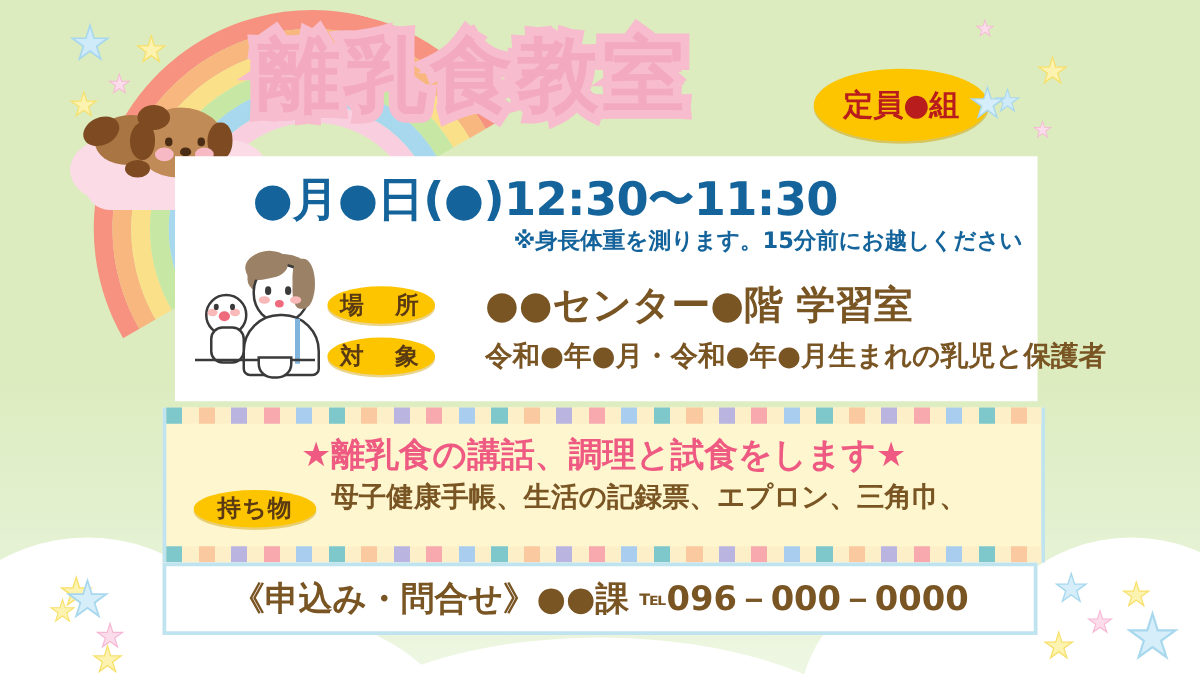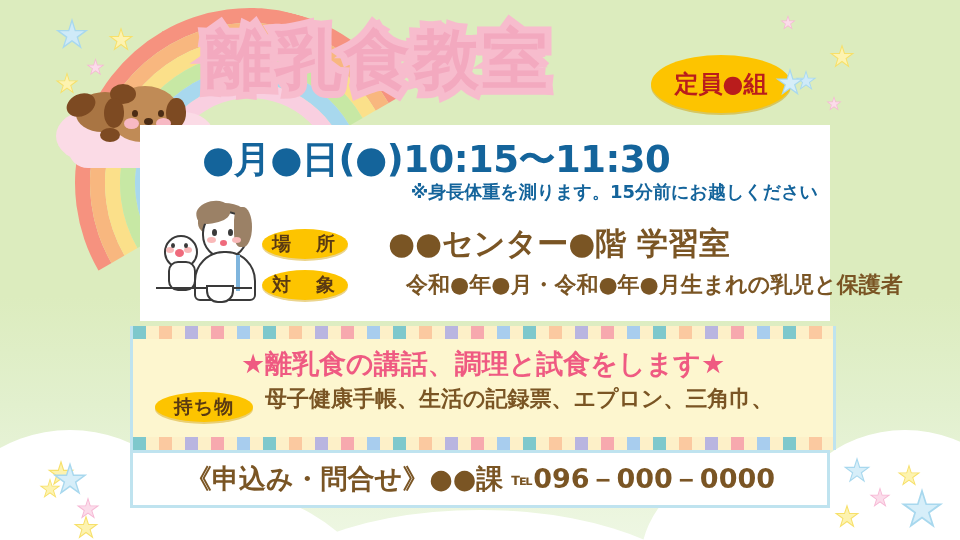--- a/index.html
+++ b/index.html
@@ -78,21 +78,21 @@
   .row{position:absolute;display:flex;align-items:center;gap:26px;}
   .pill{
     background:#fdc400;border-radius:50%;
     height:30px;min-width:78px;padding:0 4px;
     display:flex;align-items:center;justify-content:center;
     color:#5a3a12;font-size:19px;font-weight:700;letter-spacing:3px;
     box-shadow:0 2px 0 rgba(210,160,0,.45);
     flex:none;
   }
   .rowtext-big{margin-left:14px;color:#7a5524;font-size:31px;font-weight:700;white-space:nowrap;}
-  .rowtext-sm{margin-left:32px;color:#7a5524;font-size:22px;font-weight:700;white-space:nowrap;}
+  .rowtext-sm{margin-left:14px;color:#7a5524;font-size:22px;font-weight:700;white-space:nowrap;}
 
   
   .feed{position:absolute;left:10px;top:72px;width:120px;height:110px;}
   .fline{position:absolute;background:#3a3a3a;}
   .fskin{position:absolute;background:#ffffff;border:2.5px solid #3a3a3a;border-radius:50%;}
   .fhair{position:absolute;background:#9b8166;border-radius:50% 50% 40% 40%;}
   .fblush{position:absolute;background:#f9b9b9;border-radius:50%;}
   .fmouth{position:absolute;background:#ef6a7c;border-radius:50%;}
 
   
@@ -234,21 +234,21 @@
       <div class="fblush" style="left:16px;top:50px;width:8px;height:6px;"></div>
       <div class="fblush" style="left:34px;top:50px;width:8px;height:6px;"></div>
       <div class="fmouth" style="left:25px;top:52px;width:9px;height:8px;"></div>
       <div class="peye" style="left:21px;top:46px;width:4px;height:5px;background:#3a3a3a;"></div>
       <div class="peye" style="left:34px;top:46px;width:4px;height:5px;background:#3a3a3a;"></div>
       <div class="fskin" style="left:18px;top:64px;width:24px;height:26px;border-radius:10px;"></div>
       <div class="fline" style="left:6px;top:90px;width:96px;height:2px;"></div>
       <div class="fskin" style="left:56px;top:88px;width:24px;height:14px;border-radius:0 0 12px 12px;"></div>
     </div>
 
-    <div class="dateline">●月●日(●)10:15〜11:30</div>
+    <div class="dateline">●月●日(●)12:30〜11:30</div>
     <div class="datenote">※身長体重を測ります。15分前にお越しください</div>
 
     <div class="row" style="left:122px;top:98px;">
       <div class="pill">場　所</div>
       <div class="rowtext-big">●●センター●階 学習室</div>
     </div>
 
     <div class="row" style="left:122px;top:145px;">
       <div class="pill">対　象</div>
       <div class="rowtext-sm">令和●年●月・令和●年●月生まれの乳児と保護者</div>

